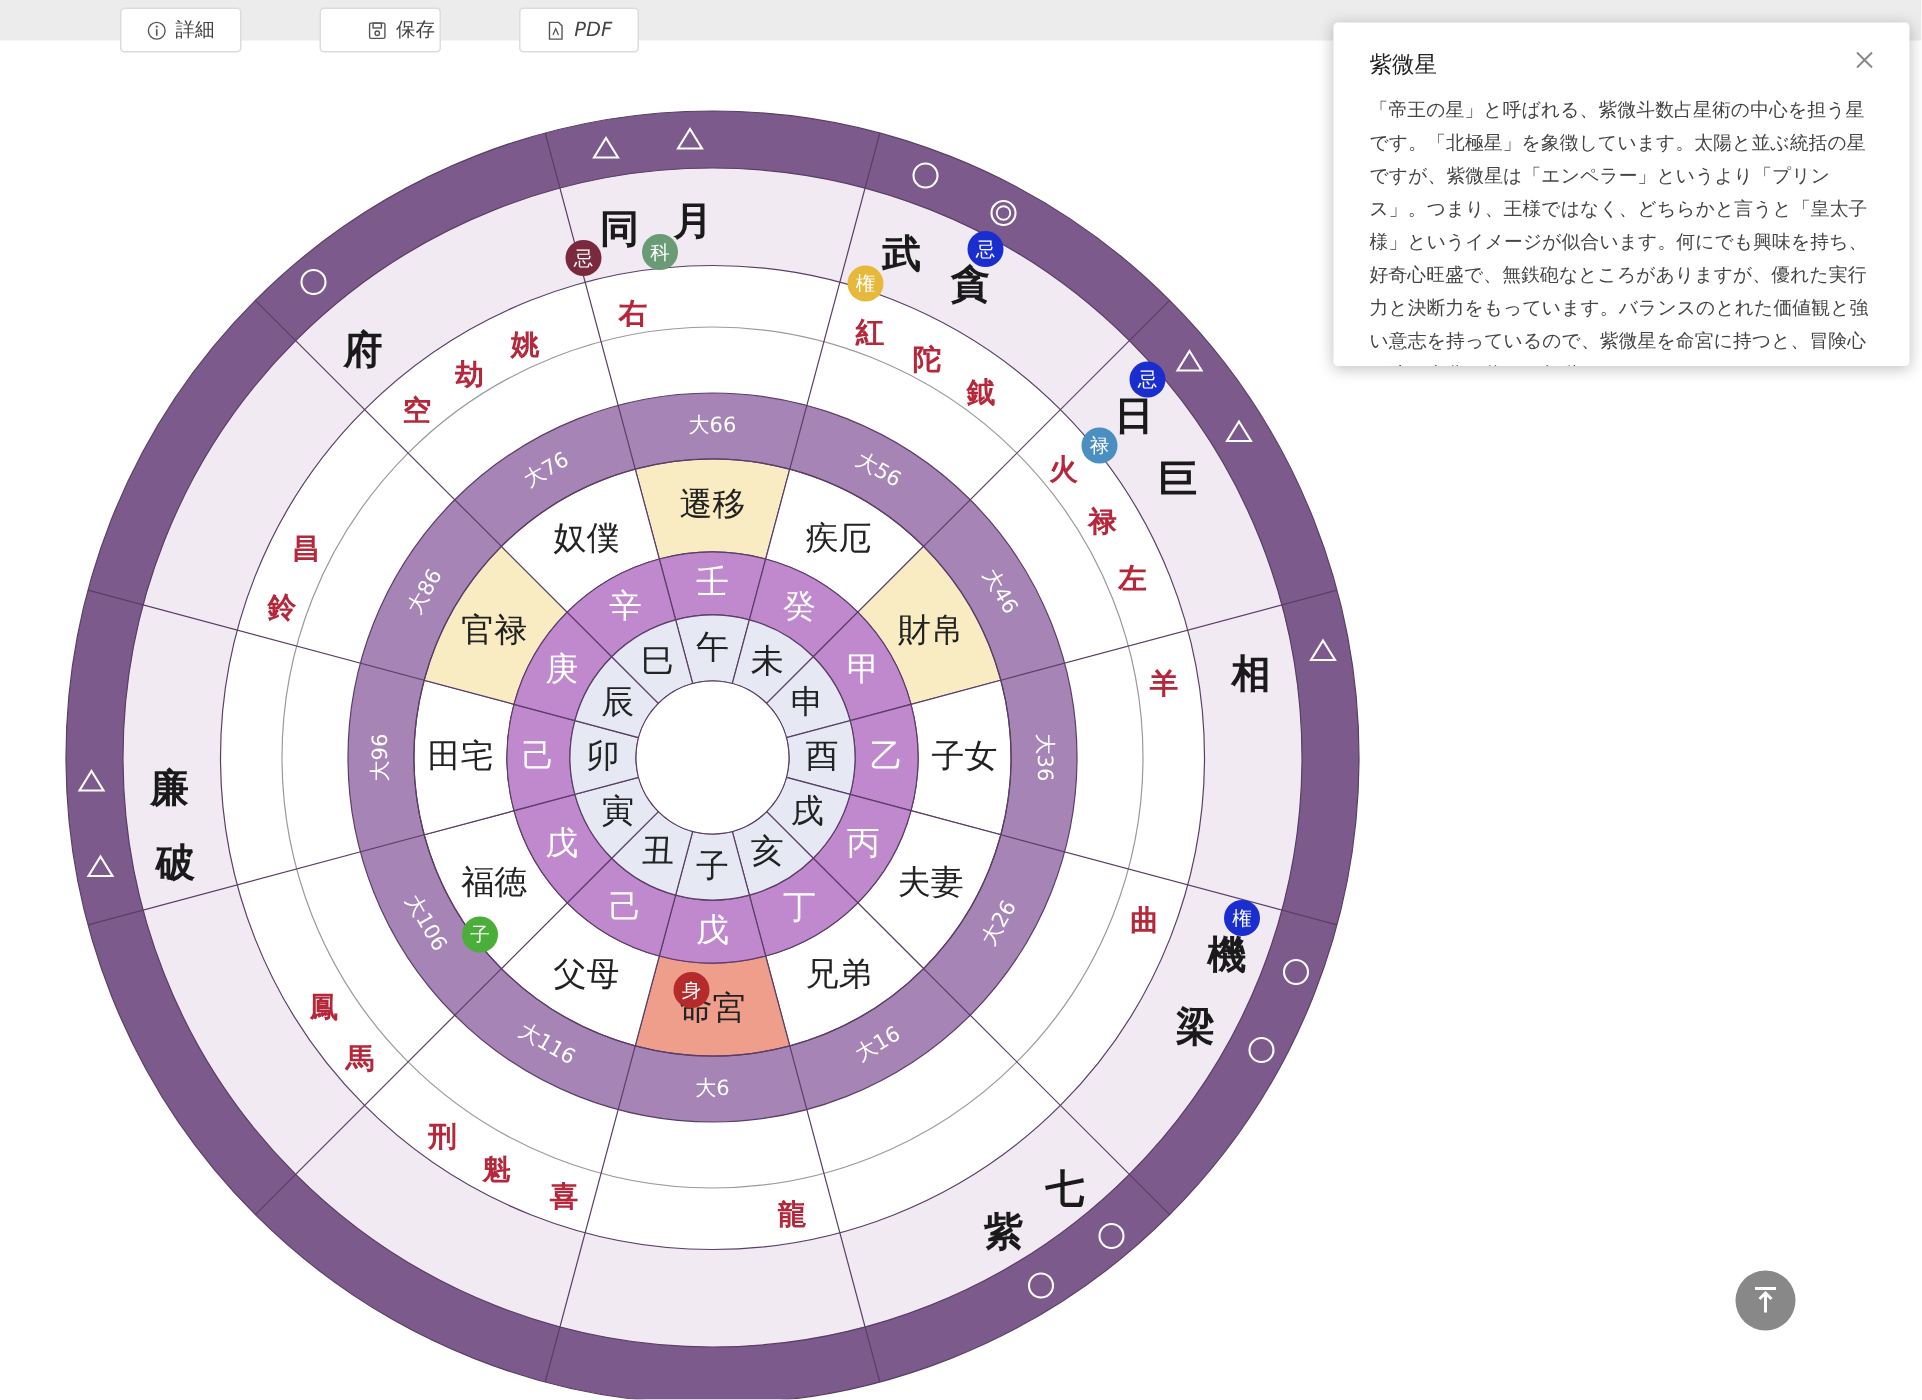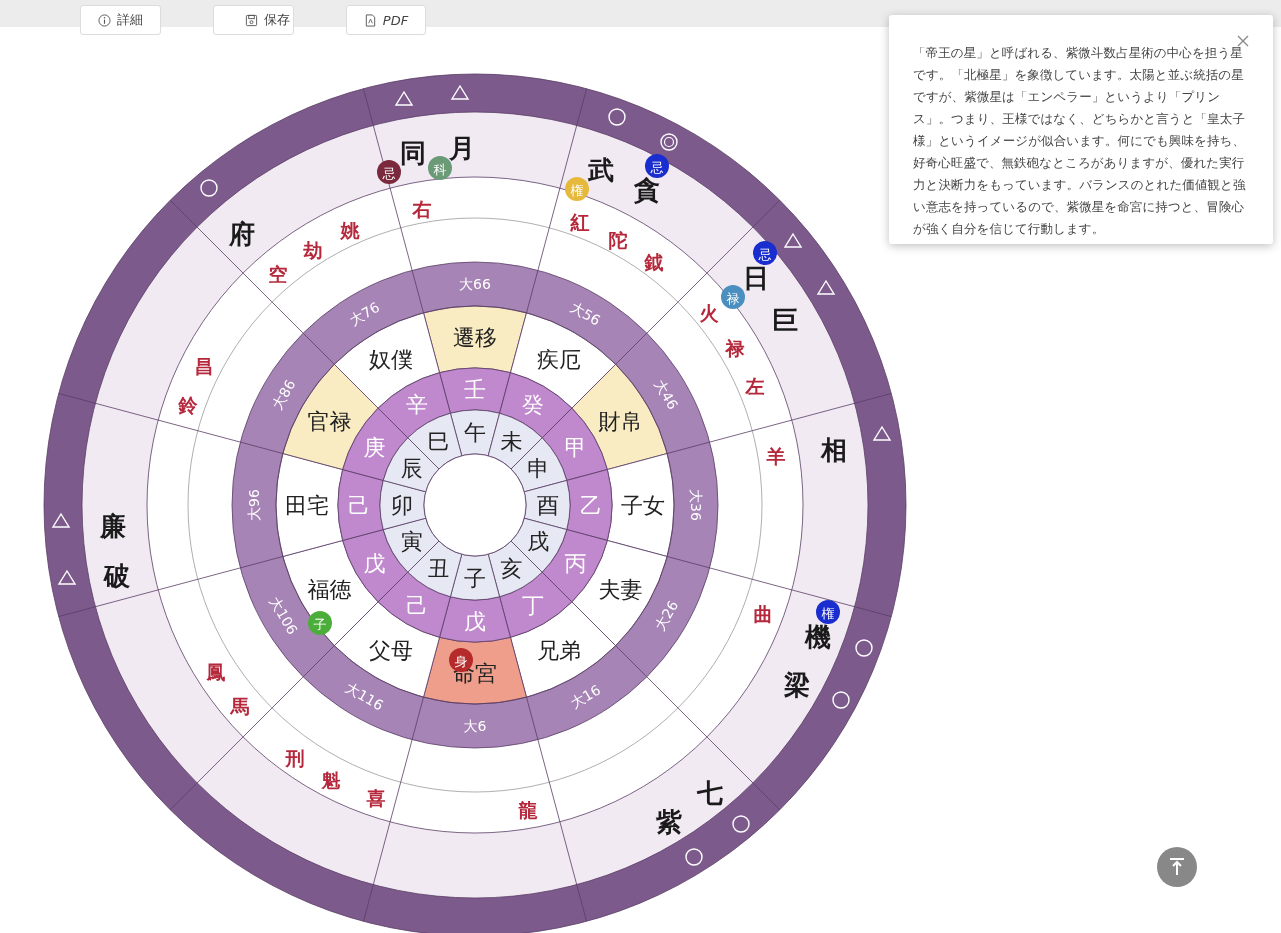--- a/index.html
+++ b/index.html
@@ -310,20 +310,21 @@
         <text x="320" y="581" fill="#fff" font-size="13" text-anchor="middle" dominant-baseline="central">子</text>
       </g>
       <g>
         <circle cx="461" cy="617" r="12" fill="#b52a2a"></circle>
         <text x="461" y="618" fill="#fff" font-size="13" text-anchor="middle" dominant-baseline="central">身</text>
       </g>
     </svg>
 </div>
 
 <div class="popover">
+  <div class="popover-title">紫微星</div>
   <div class="popover-close">
     <svg width="12" height="12" viewBox="0 0 12 12">
         <line x1="1" y1="1" x2="11" y2="11" stroke="#888" stroke-width="1.3"></line>
         <line x1="11" y1="1" x2="1" y2="11" stroke="#888" stroke-width="1.3"></line>
       </svg>
   </div>
   <div class="popover-body">「帝王の星」と呼ばれる、紫微斗数占星術の中心を担う星です。「北極星」を象徴しています。太陽と並ぶ統括の星ですが、紫微星は「エンペラー」というより「プリンス」。つまり、王様ではなく、どちらかと言うと「皇太子様」というイメージが似合います。何にでも興味を持ち、好奇心旺盛で、無鉄砲なところがありますが、優れた実行力と決断力をもっています。バランスのとれた価値観と強い意志を持っているので、紫微星を命宮に持つと、冒険心が強く自分を信じて行動します。</div>
 </div>
 
 <div class="fab">

